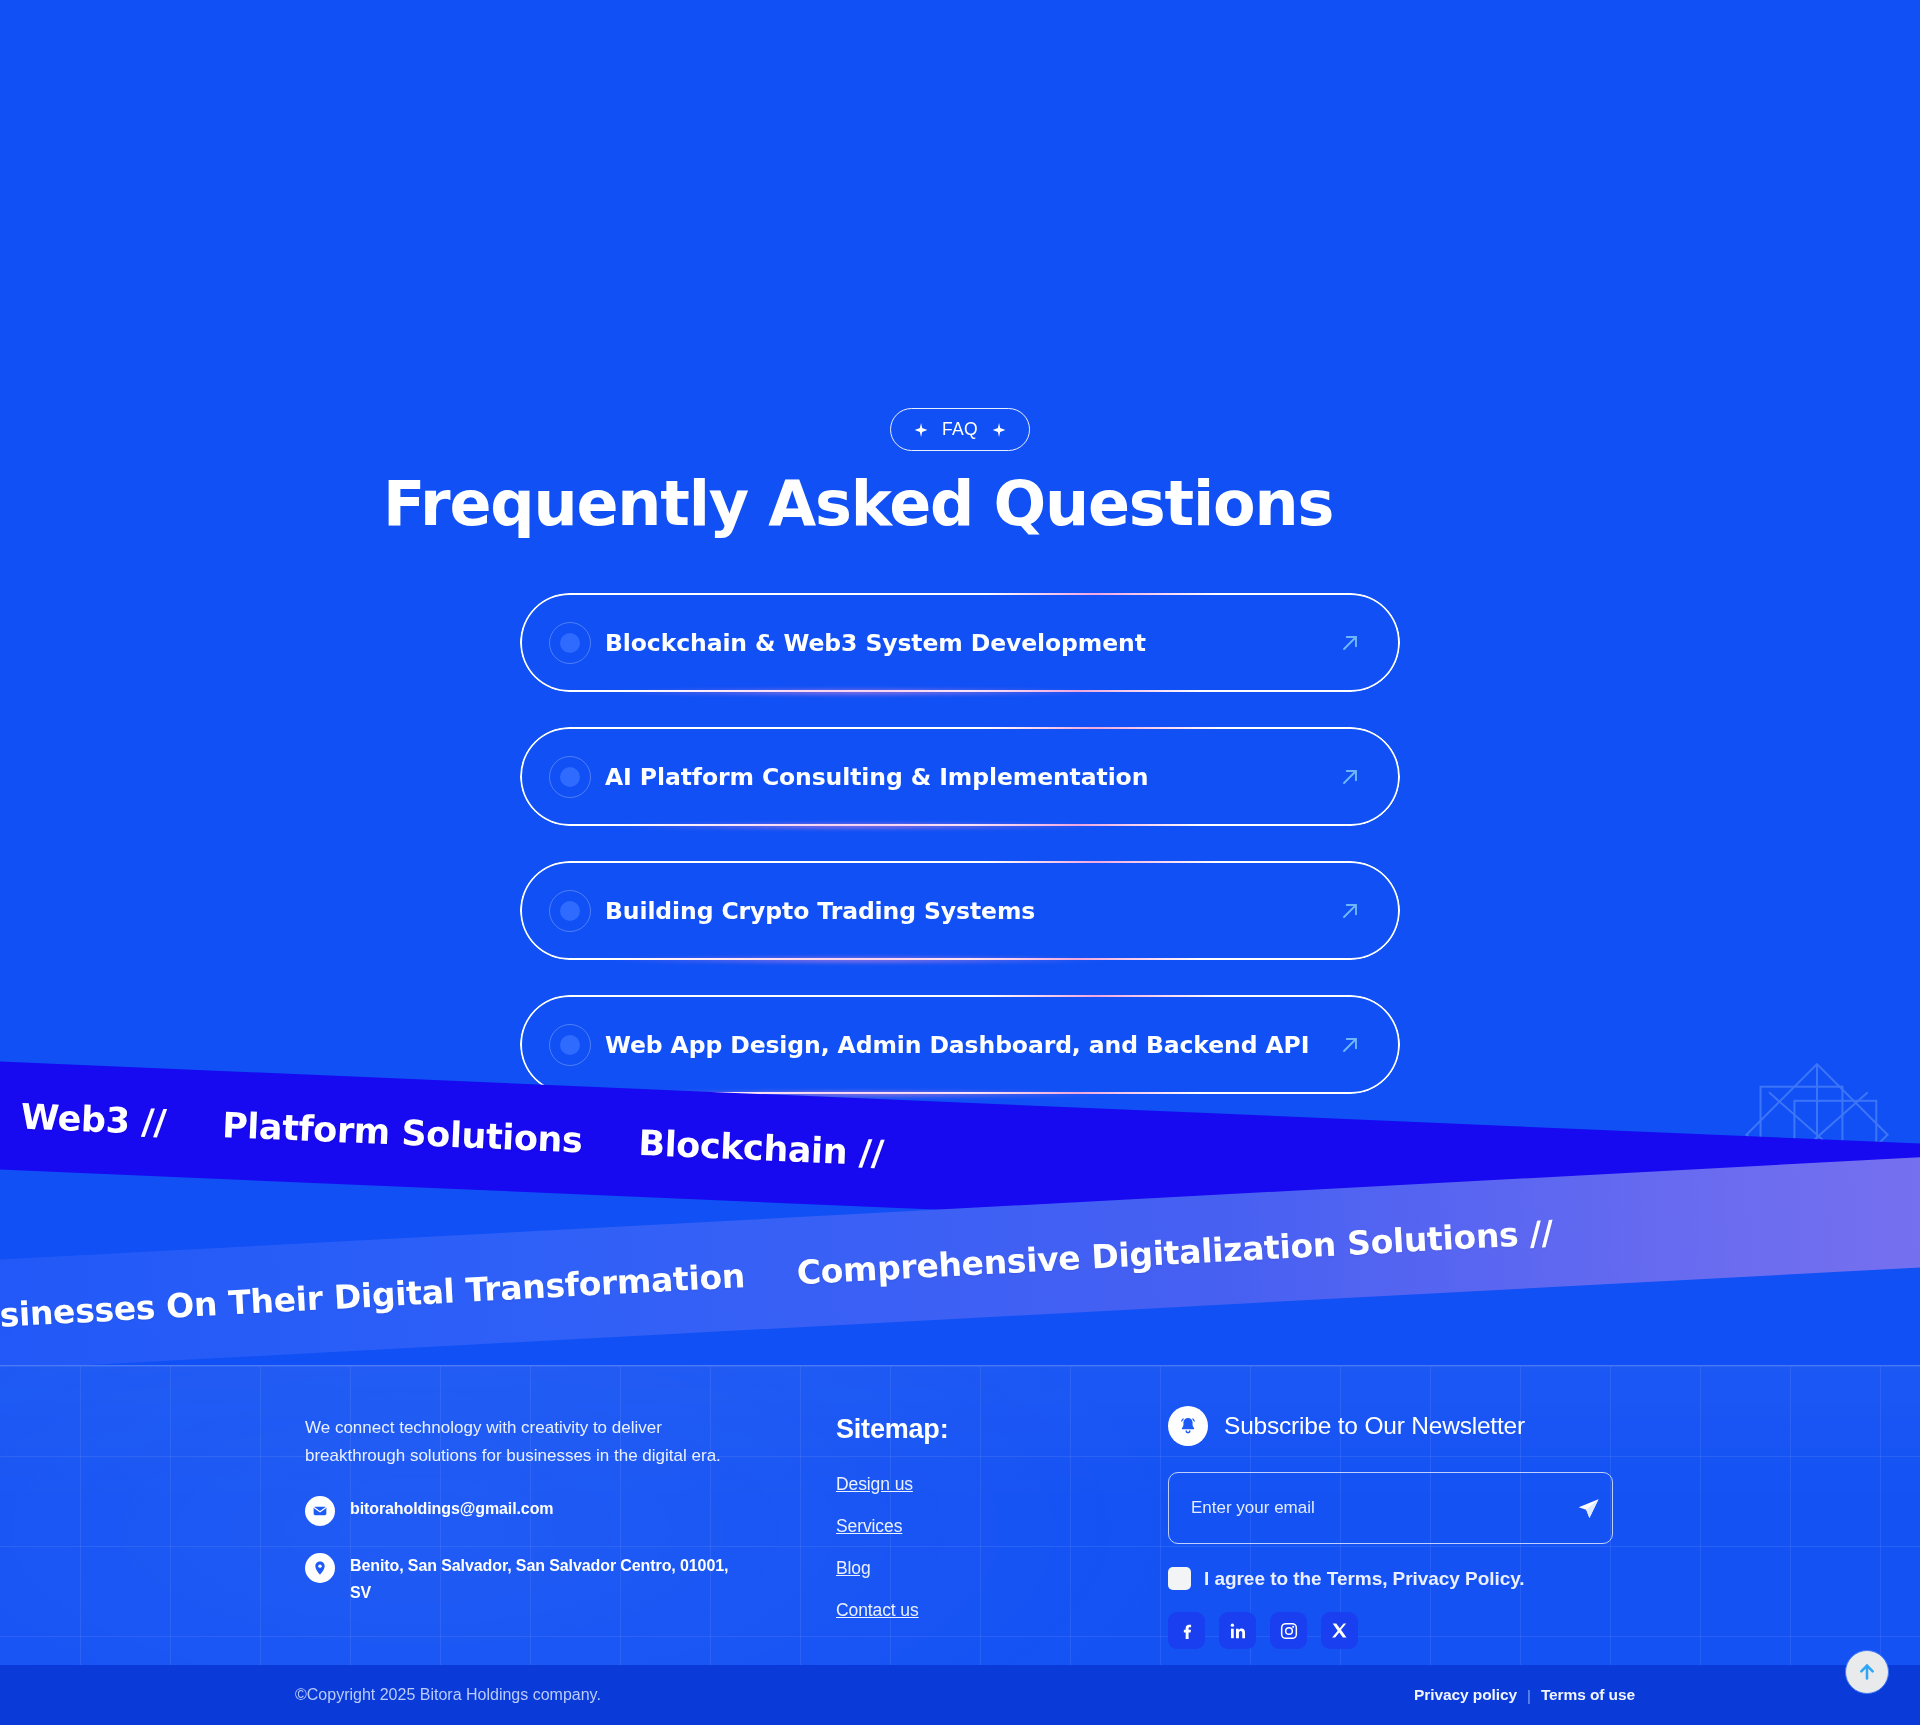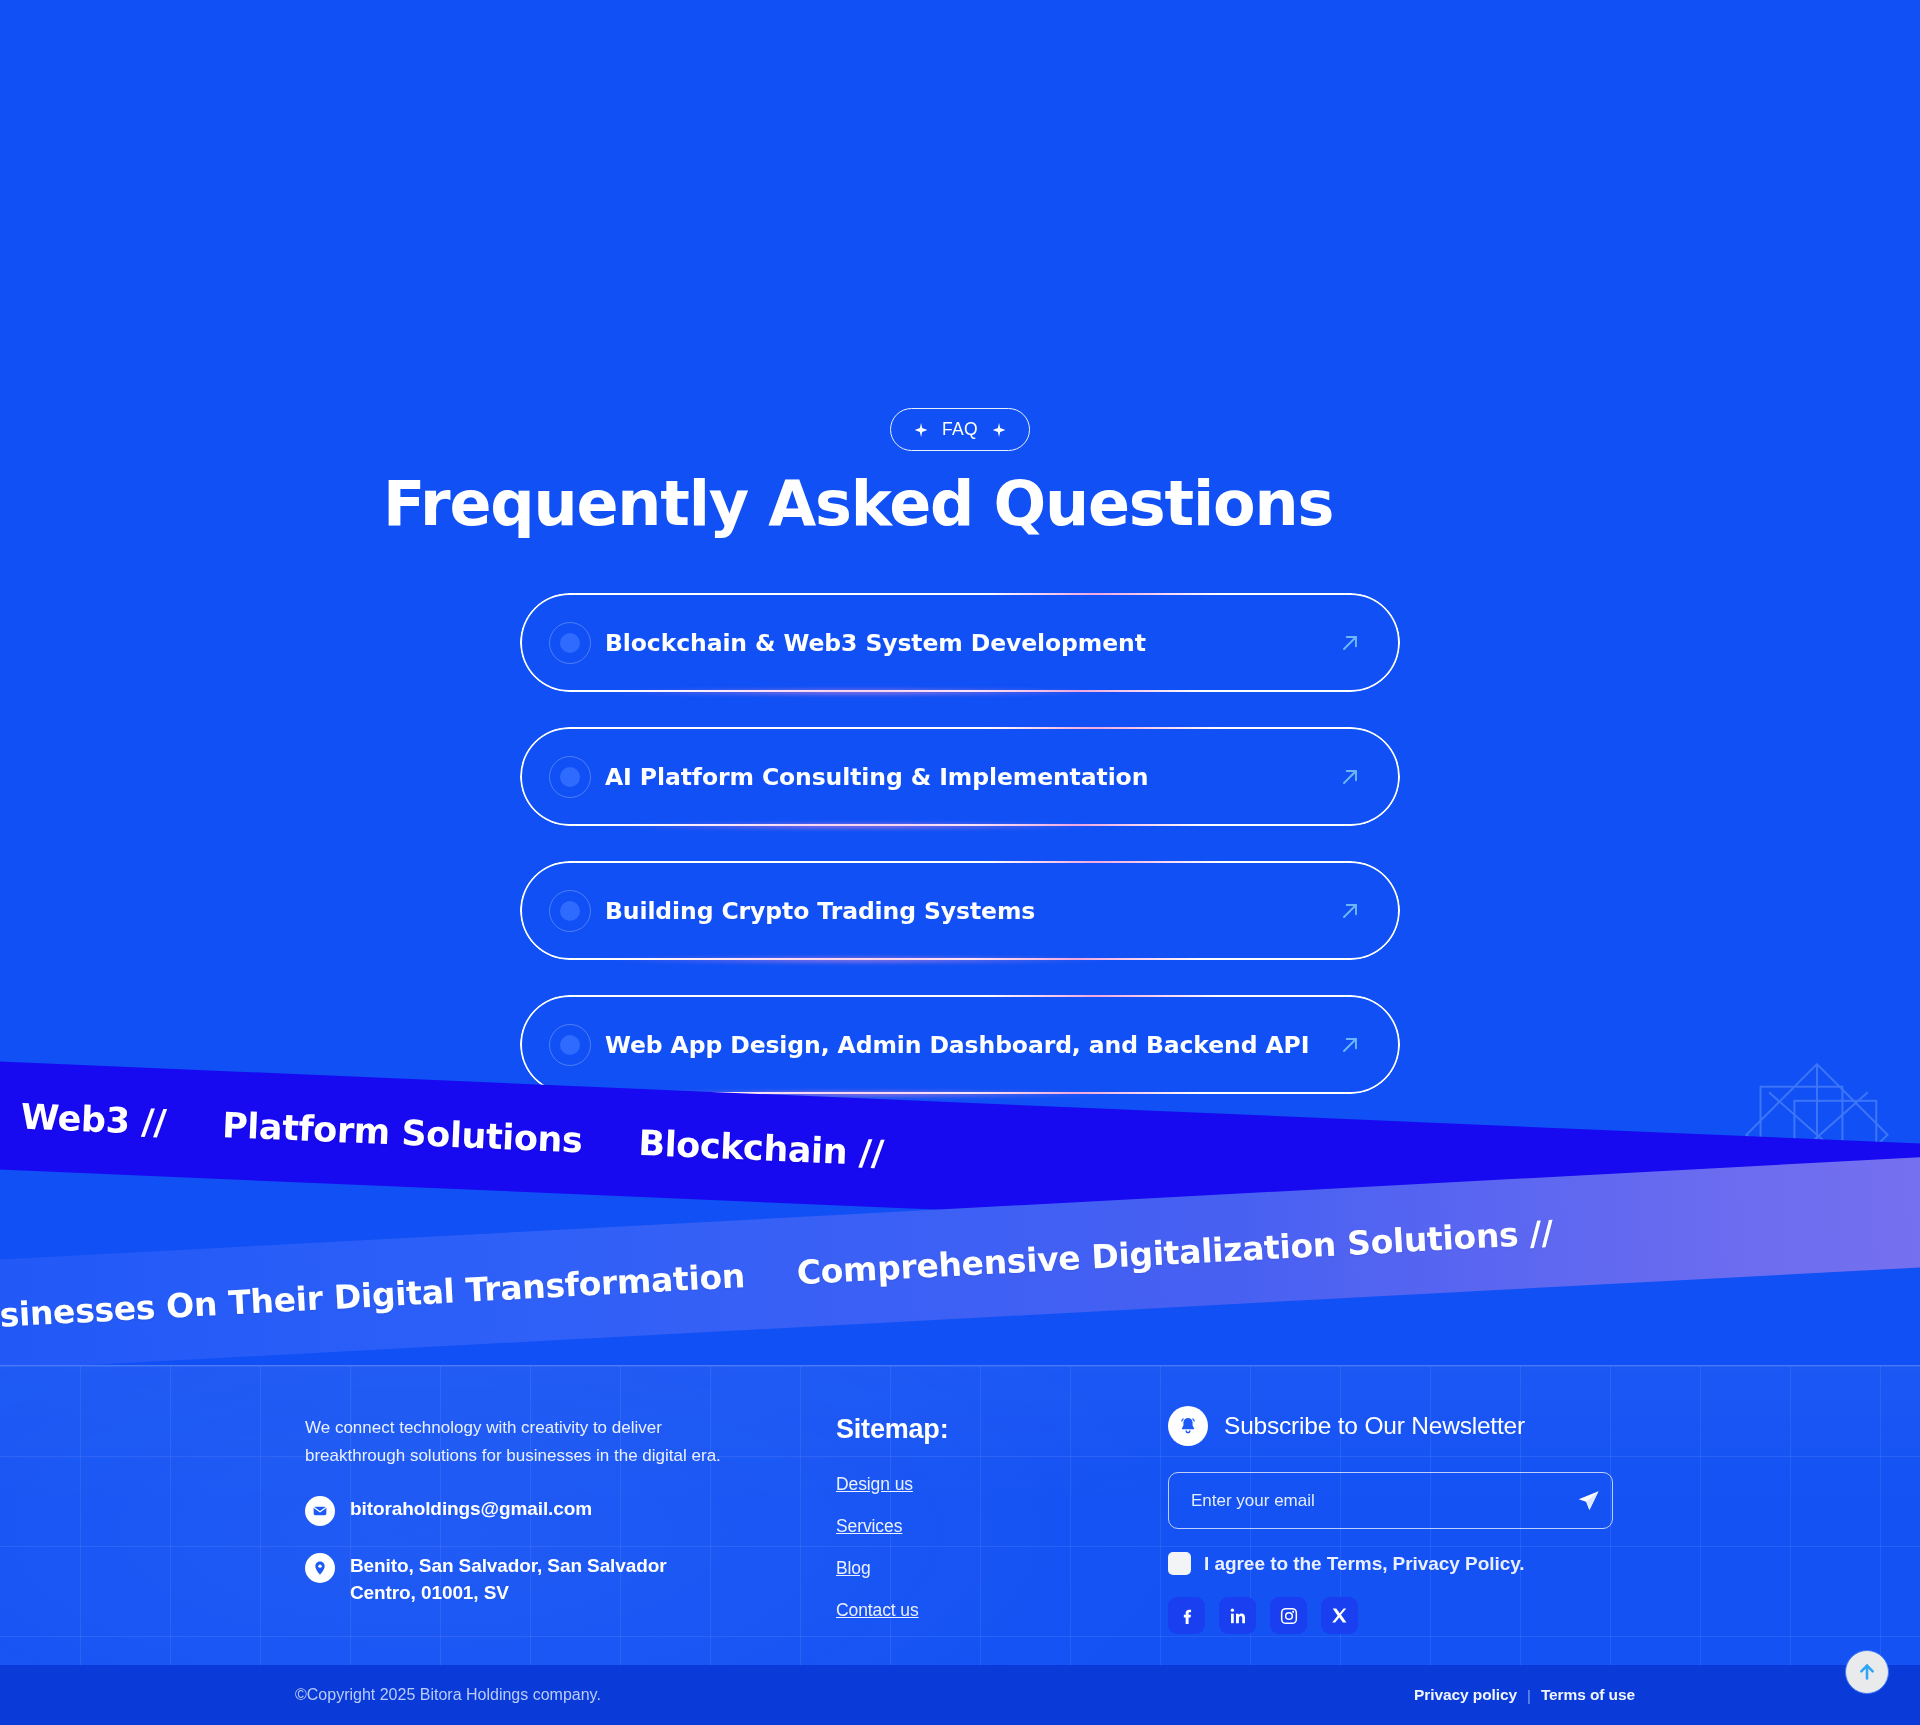--- a/index.html
+++ b/index.html
@@ -114,36 +114,36 @@
   .footer-inner { position:absolute; left:0; top:0; width:1920px; height:300px; }
 
   
   .col-about { position:absolute; left:305px; top:48px; width:430px; }
   .about-text { color:#e9f0ff; font-size:17px; line-height:27.5px; font-weight:400; }
   .contact-row { display:flex; align-items:flex-start; gap:15px; margin-top:26px; }
   .ic-badge {
     flex:0 0 auto; width:30px; height:30px; border-radius:50%; background:#fff;
     display:flex; align-items:center; justify-content:center; margin-top:1px;
   }
-  .contact-row .txt { color:#fff; font-size:19px; font-weight:600; line-height:27px; letter-spacing:-.1px; }
+  .contact-row .txt { color:#fff; font-size:16px; font-weight:600; line-height:27px; letter-spacing:-.1px; }
 
   
   .col-sitemap { position:absolute; left:836px; top:48px; width:230px; }
   .sitemap-h { color:#fff; font-size:27px; font-weight:700; letter-spacing:-.2px; }
   .sitemap-link { display:block; color:#eaf0ff; font-size:17.5px; font-weight:500; margin-top:21px; letter-spacing:-.1px; }
   .sitemap-link:first-of-type { margin-top:29px; }
 
   
   .col-news { position:absolute; left:1168px; top:40px; width:450px; }
   .news-head { display:flex; align-items:center; gap:16px; }
   .bell-badge { width:40px; height:40px; border-radius:50%; background:#fff; display:flex; align-items:center; justify-content:center; }
   .news-title { color:#fff; font-size:24.5px; font-weight:500; letter-spacing:-.2px; }
 
   .email-box {
-    margin-top:26px; width:445px; height:57px;
+    margin-top:26px; width:445px; height:72px;
     border:1.5px solid rgba(255,255,255,.72); border-radius:10px;
     display:flex; align-items:center; padding:0 10px 0 22px; gap:10px;
     background:transparent;
   }
   .email-box input {
     flex:1; background:transparent; border:none; outline:none;
     color:#fff; font-size:17px; font-weight:500;
     font-family:"Liberation Sans", sans-serif;
   }
   .email-box input::placeholder { color:#e4ecff; opacity:1; }

